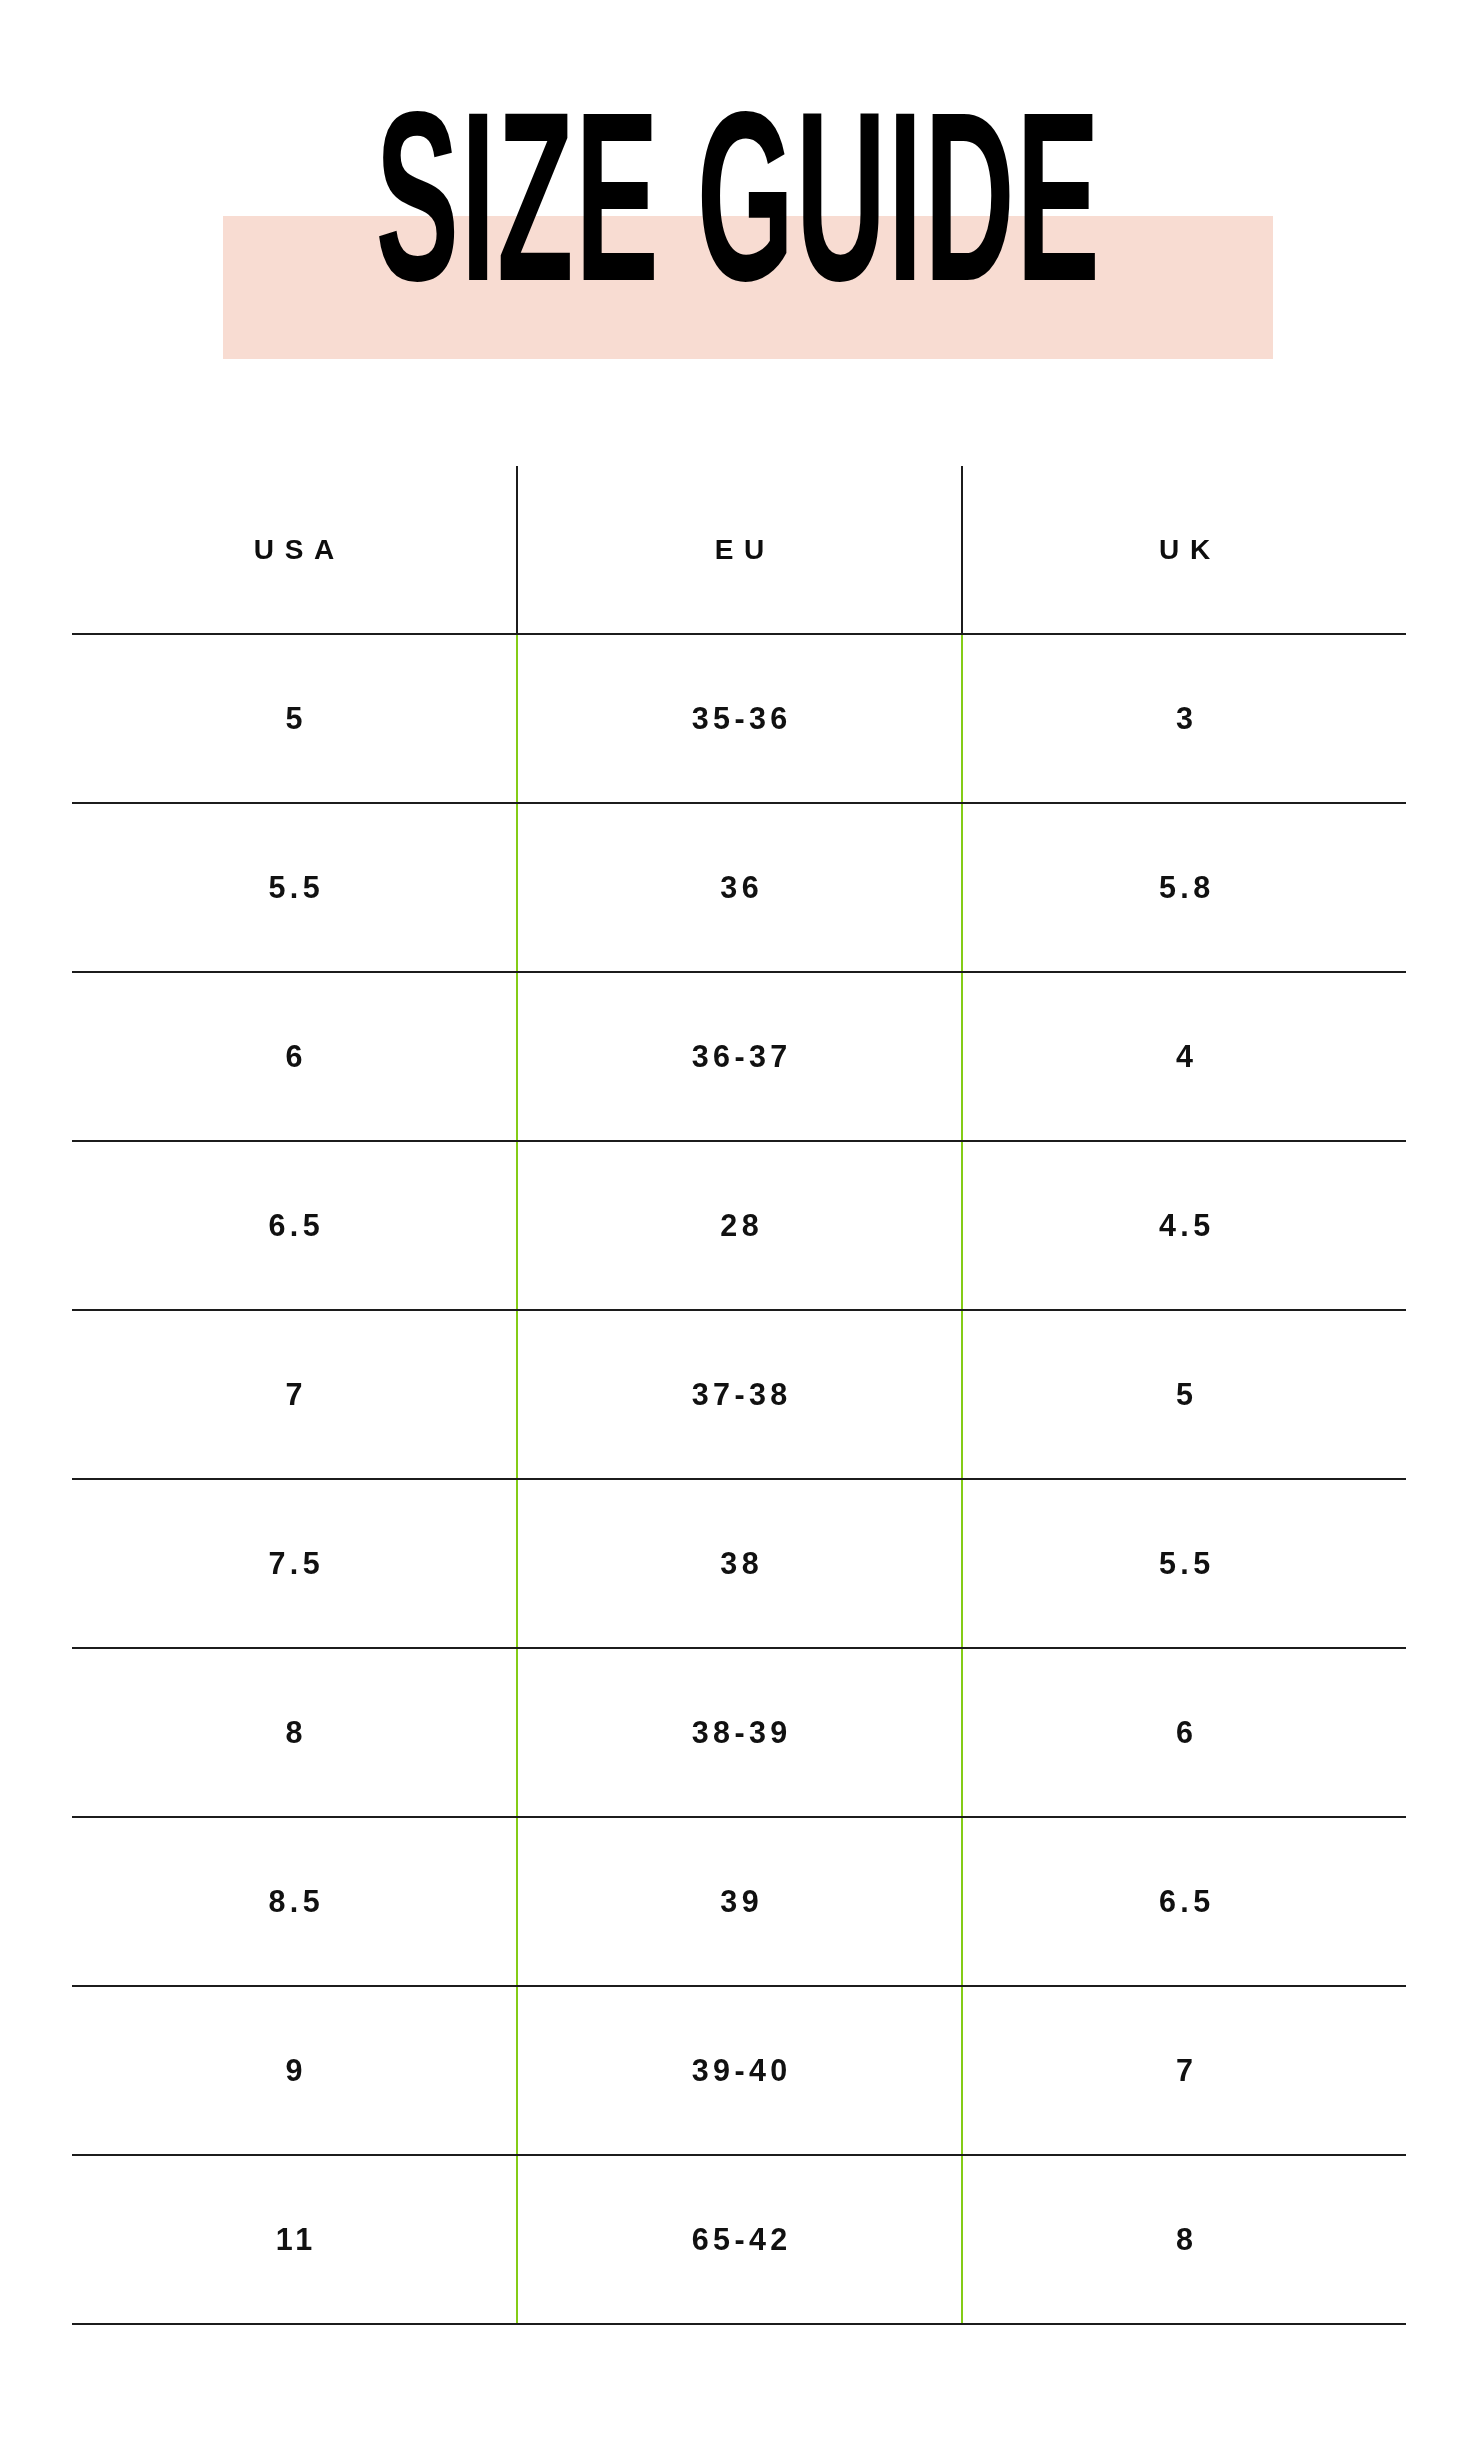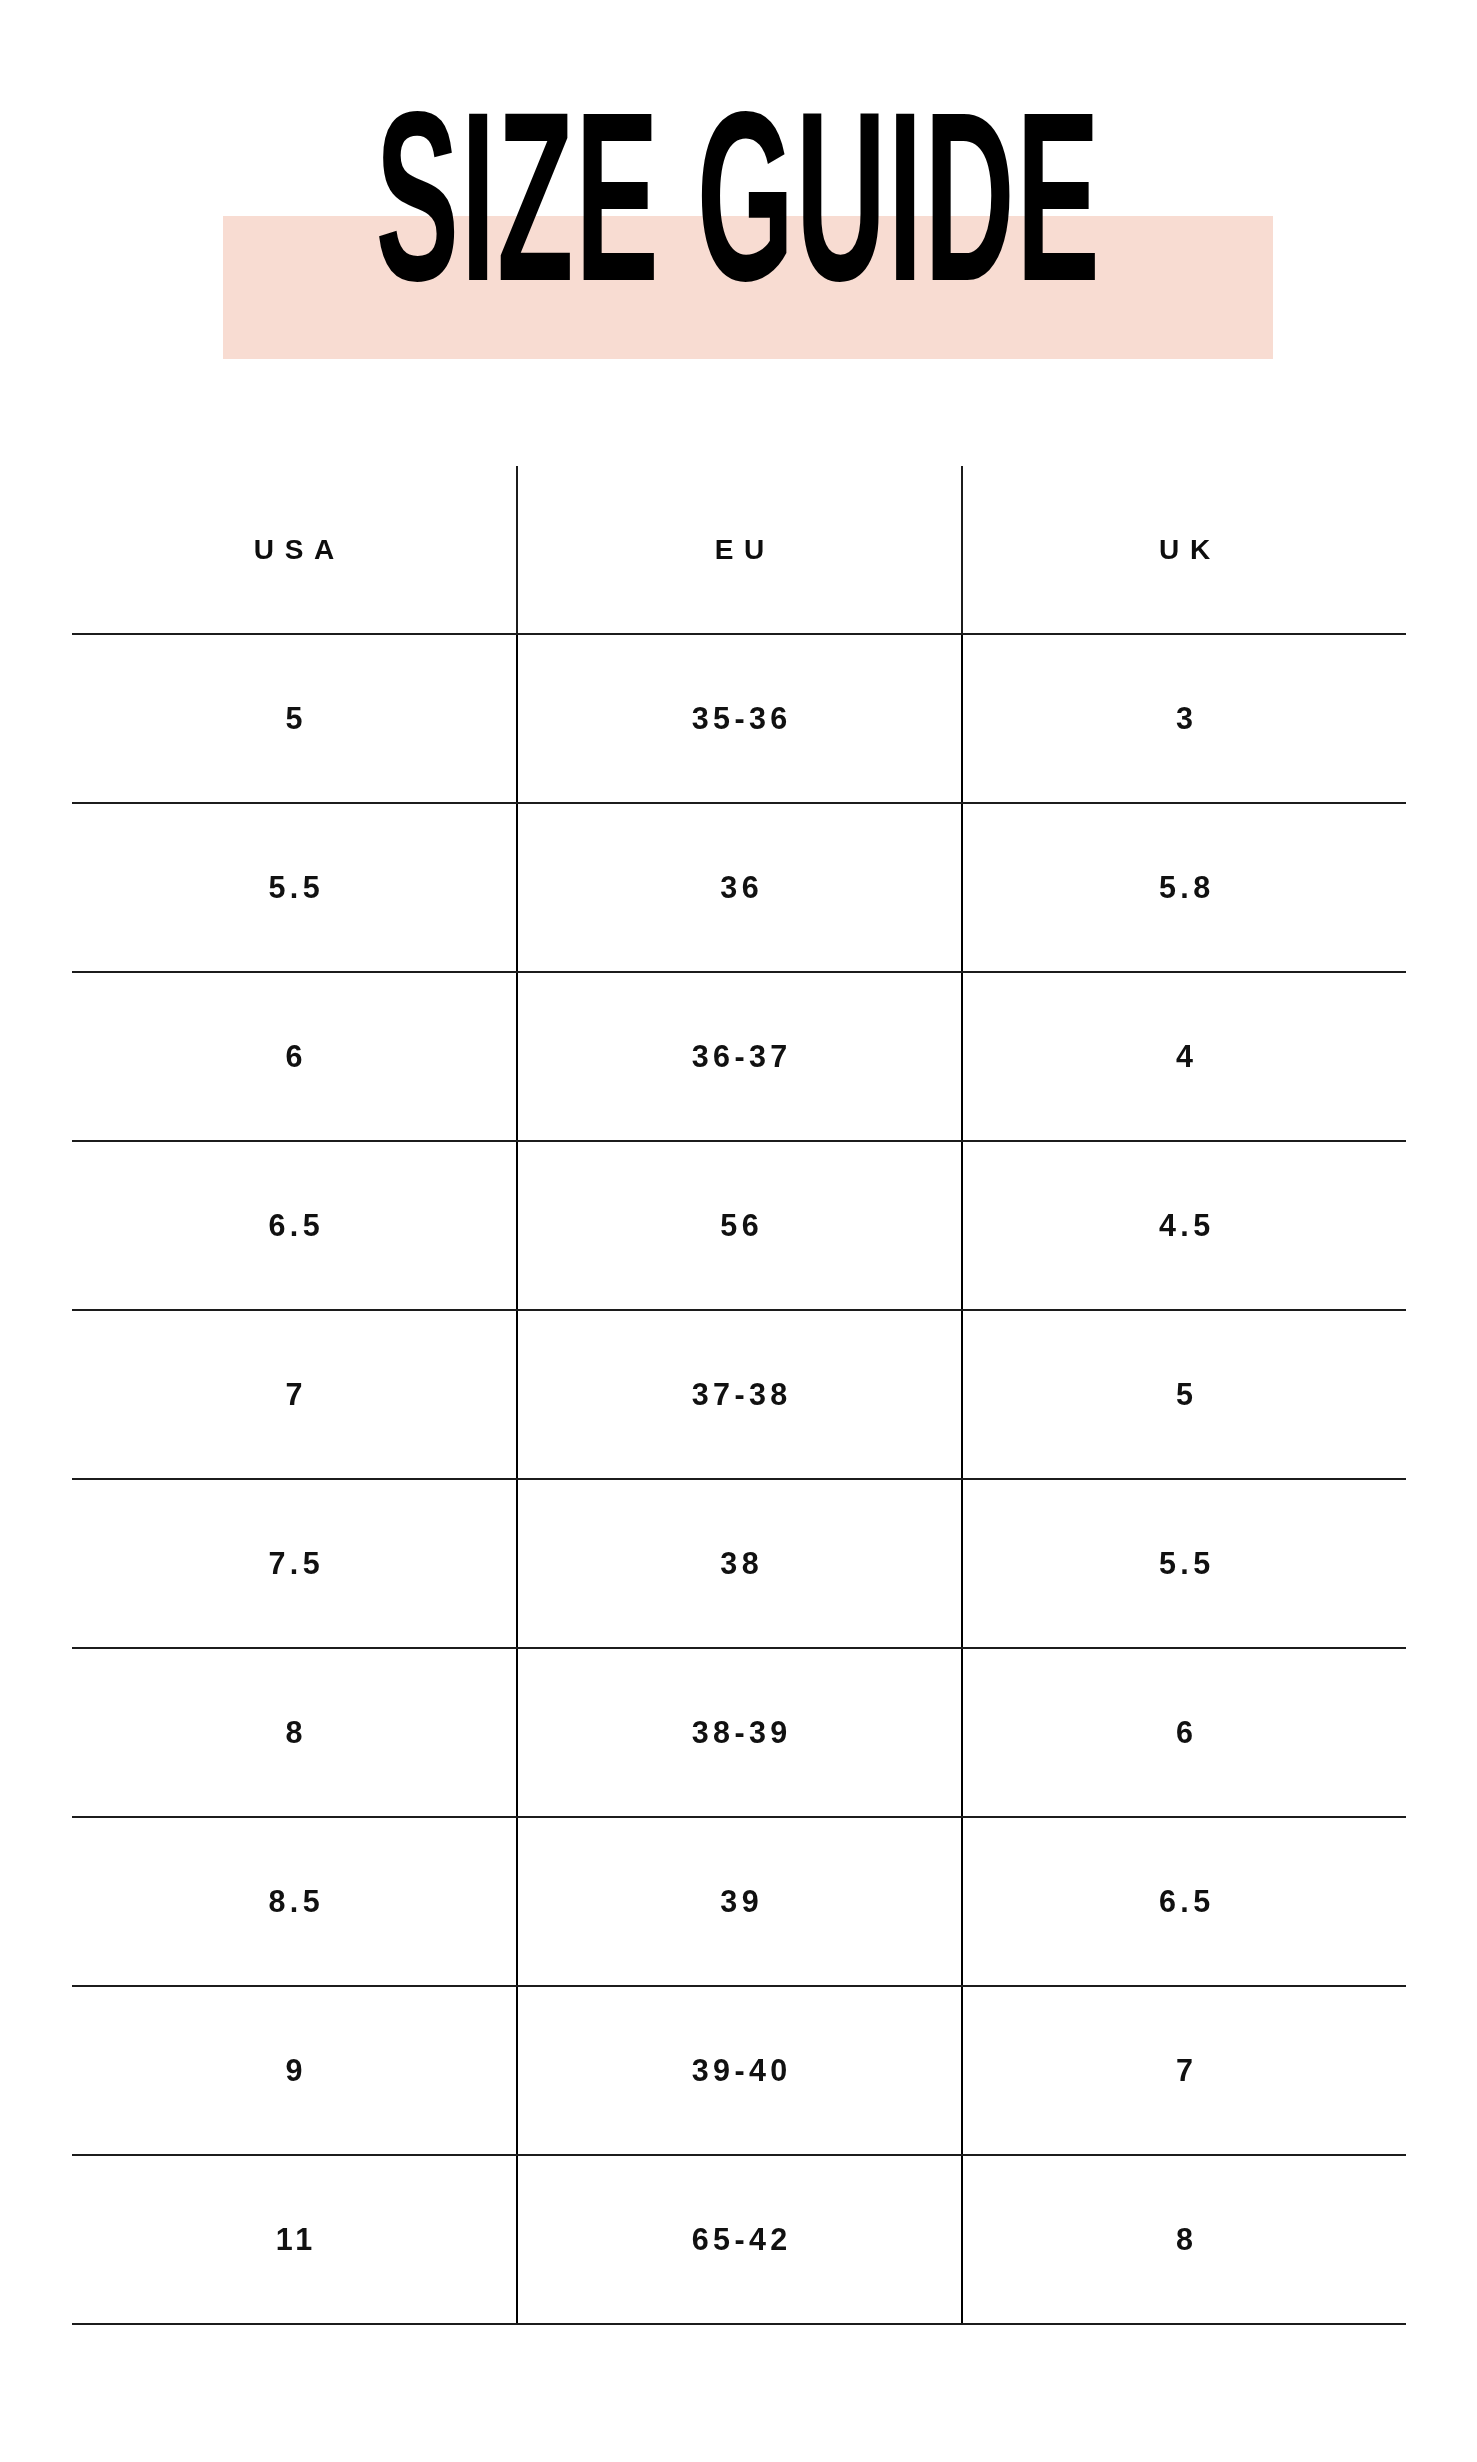--- a/index.html
+++ b/index.html
@@ -99,21 +99,21 @@
   .size-table tbody td {
     height: 167px;
     font-family: "Liberation Sans", sans-serif;
     font-weight: 700;
     font-size: 30.5px;
     letter-spacing: 4.4px;
     text-indent: 4.4px;
     border-bottom: 2.5px solid #1c1c1c;
   }
   .size-table tbody td.divider-left {
-    border-left: 2px solid #000000;
+    border-left: 2px solid #84cc16;
     margin-top: 28px;
   }
 
   .cell-inner {
     display: block;
     width: 100%;
     text-align: center;
   }
 </style>
 </head>
@@ -181,21 +181,21 @@
         <td class="divider-left">
             <span class="cell-inner">4</span>
           </td>
       </tr>
 
       <tr>
         <td>
             <span class="cell-inner">6.5</span>
           </td>
         <td class="divider-left">
-            <span class="cell-inner">56</span>
+            <span class="cell-inner">28</span>
           </td>
         <td class="divider-left">
             <span class="cell-inner">4.5</span>
           </td>
       </tr>
 
       <tr>
         <td>
             <span class="cell-inner">7</span>
           </td>

